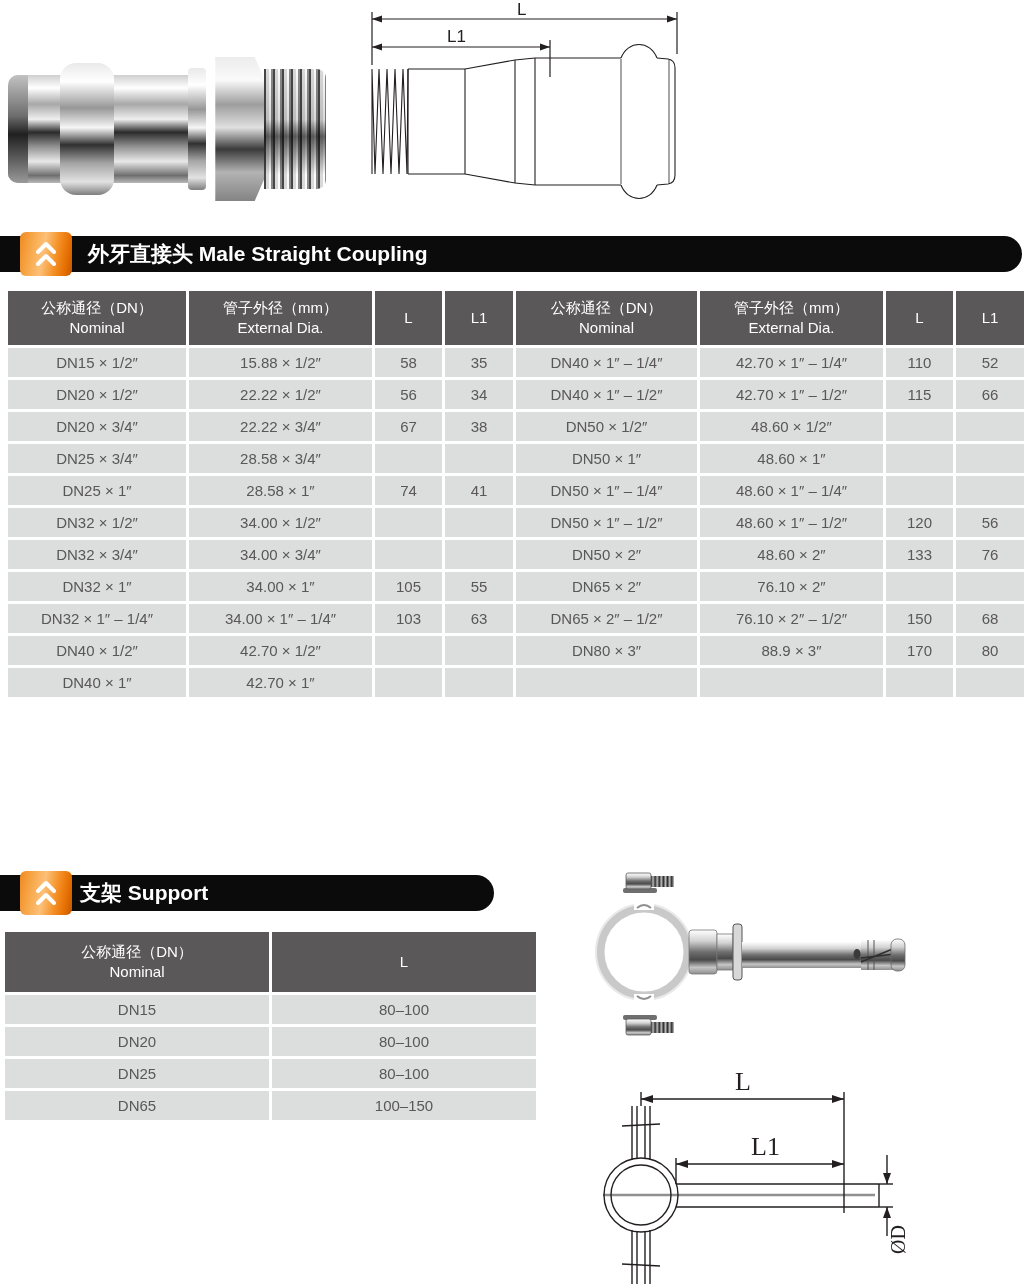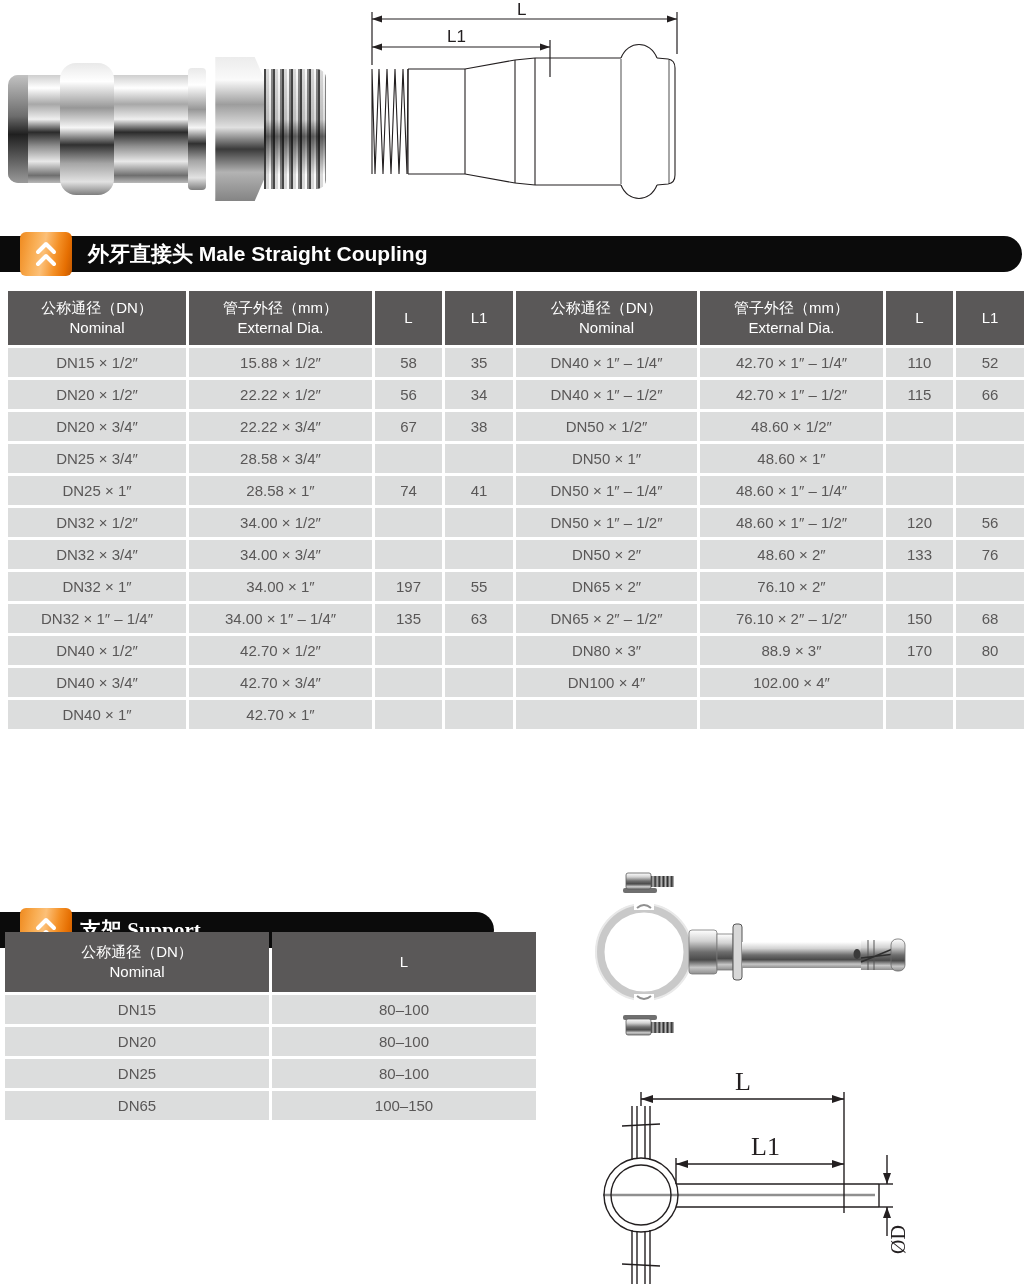--- a/index.html
+++ b/index.html
@@ -224,71 +224,61 @@
           <td></td>
           <td></td>
           <td>DN50 × 2″</td>
           <td>48.60 × 2″</td>
           <td>133</td>
           <td>76</td>
         </tr>
         <tr>
           <td>DN32 × 1″</td>
           <td>34.00 × 1″</td>
-          <td>197</td>
+          <td>105</td>
           <td>55</td>
           <td>DN65 × 2″</td>
           <td>76.10 × 2″</td>
           <td></td>
           <td></td>
         </tr>
         <tr>
           <td>DN32 × 1″ – 1/4″</td>
           <td>34.00 × 1″ – 1/4″</td>
-          <td>135</td>
+          <td>103</td>
           <td>63</td>
           <td>DN65 × 2″ – 1/2″</td>
           <td>76.10 × 2″ – 1/2″</td>
           <td>150</td>
           <td>68</td>
         </tr>
         <tr>
           <td>DN40 × 1/2″</td>
           <td>42.70 × 1/2″</td>
           <td></td>
           <td></td>
           <td>DN80 × 3″</td>
           <td>88.9 × 3″</td>
           <td>170</td>
           <td>80</td>
         </tr>
         <tr>
-          <td>DN40 × 3/4″</td>
-          <td>42.70 × 3/4″</td>
-          <td></td>
-          <td></td>
-          <td>DN100 × 4″</td>
-          <td>102.00 × 4″</td>
-          <td></td>
-          <td></td>
-        </tr>
-        <tr>
           <td>DN40 × 1″</td>
           <td>42.70 × 1″</td>
           <td></td>
           <td></td>
           <td></td>
           <td></td>
           <td></td>
           <td></td>
         </tr>
       </tbody>
   </table>
 
-  <div class="banner" style="top:912px;width:494px;font-family:Liberation Serif, serif;">
+  <div class="banner" style="top:875px;width:494px;">
     <div class="tab" style="left:20px;">
       <svg width="28" height="32" viewBox="0 0 28 32">
         <g stroke="#ffffff" stroke-width="4" fill="none" stroke-linecap="round" stroke-linejoin="round">
           <polyline points="6,14 14,6 22,14"></polyline>
           <polyline points="6,26 14,18 22,26"></polyline>
         </g>
       </svg>
     </div>
     <div class="title" style="left:80px;">支架 Support</div>
   </div>

